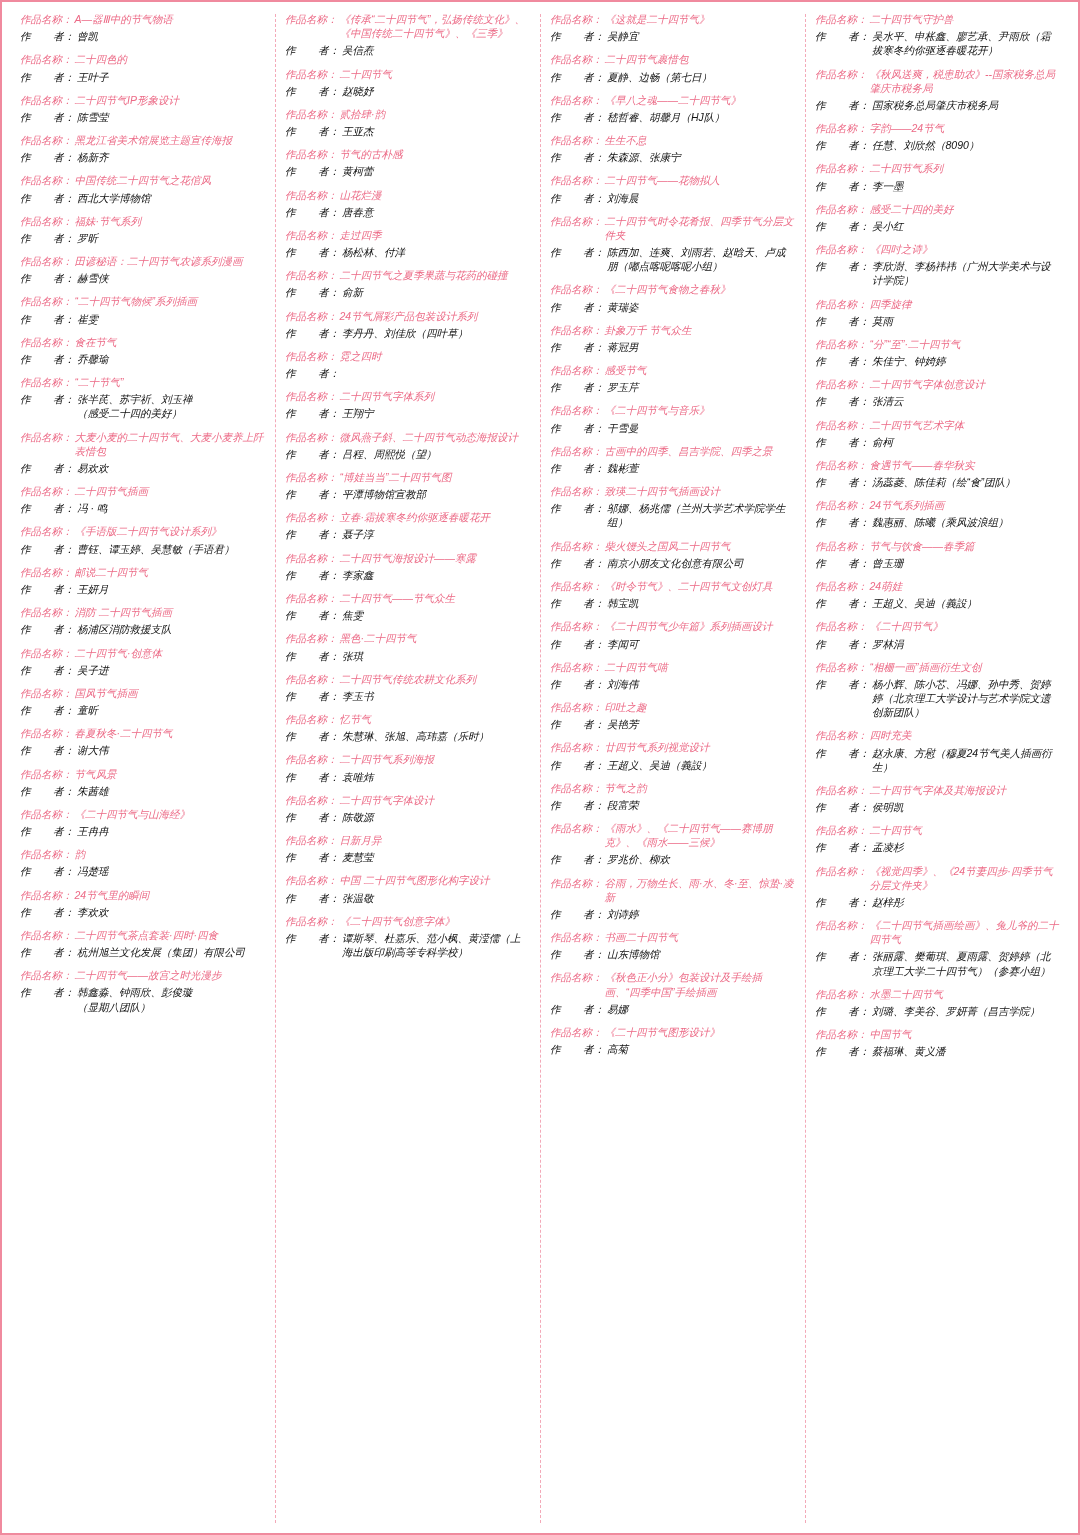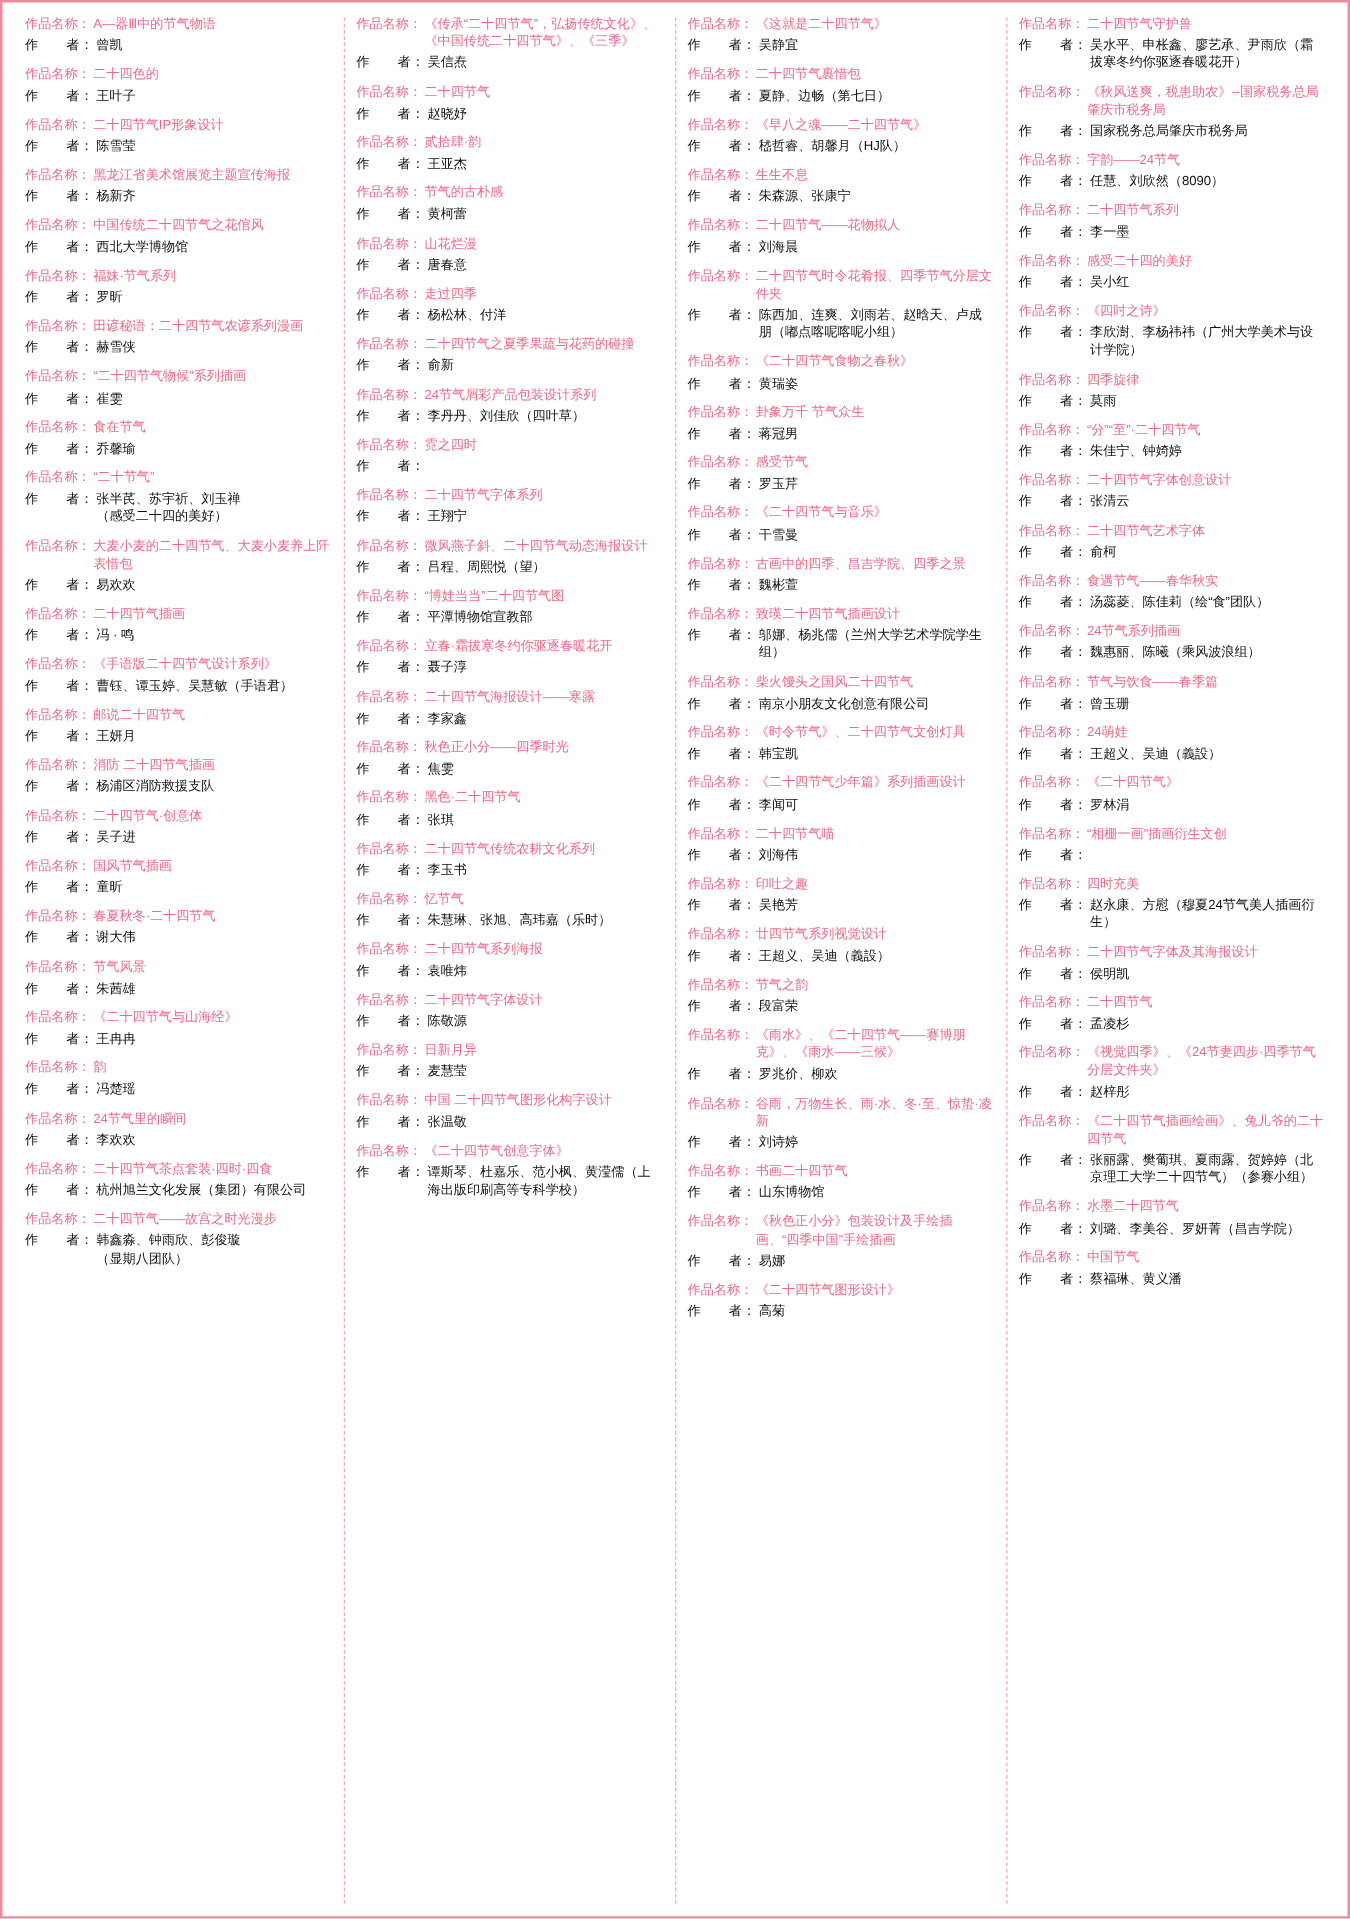--- a/index.html
+++ b/index.html
@@ -20,20 +20,21 @@
     box-sizing: border-box;
     border: 2px solid #f08a9e;
     padding: 10px 8px 8px 8px;
     background: #fff;
   }
   .columns {
     display: flex;
     width: 100%;
     height: 100%;
     box-sizing: border-box;
+    font-style: italic;
   }
   .col {
     width: 25%;
     box-sizing: border-box;
     padding: 0 10px;
     position: relative;
   }
   .col + .col::before {
     content: "";
     position: absolute;
@@ -469,21 +470,21 @@
             <span class="val title-val">二十四节气海报设计——寒露</span>
           </div>
           <div class="row author-row">
             <span class="lbl author-lbl">作　　者：</span>
             <span class="val author-val">李家鑫</span>
           </div>
         </div>
       <div class="entry">
           <div class="row title-row">
             <span class="lbl title-lbl">作品名称：</span>
-            <span class="val title-val">秋色正小分——四季时光</span>
+            <span class="val title-val">二十四节气——节气众生</span>
           </div>
           <div class="row author-row">
             <span class="lbl author-lbl">作　　者：</span>
             <span class="val author-val">焦雯</span>
           </div>
         </div>
       <div class="entry">
           <div class="row title-row">
             <span class="lbl title-lbl">作品名称：</span>
             <span class="val title-val">黑色·二十四节气</span>
@@ -959,20 +960,21 @@
             <span class="val author-val">罗林涓</span>
           </div>
         </div>
       <div class="entry">
           <div class="row title-row">
             <span class="lbl title-lbl">作品名称：</span>
             <span class="val title-val">“相栅一画”插画衍生文创</span>
           </div>
           <div class="row author-row">
             <span class="lbl author-lbl">作　　者：</span>
+            <span class="val author-val">杨小辉、陈小芯、冯娜、孙中秀、贺婷婷（北京理工大学设计与艺术学院文遗创新团队）</span>
           </div>
         </div>
       <div class="entry">
           <div class="row title-row">
             <span class="lbl title-lbl">作品名称：</span>
             <span class="val title-val">四时充美</span>
           </div>
           <div class="row author-row">
             <span class="lbl author-lbl">作　　者：</span>
             <span class="val author-val">赵永康、方慰（穆夏24节气美人插画衍生）</span>

